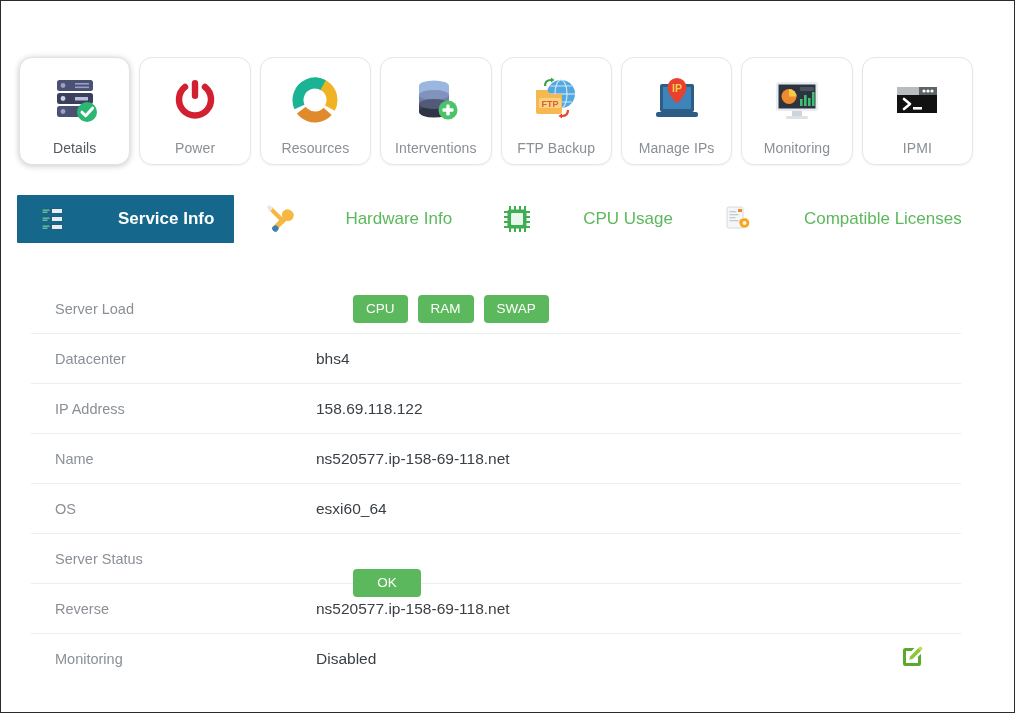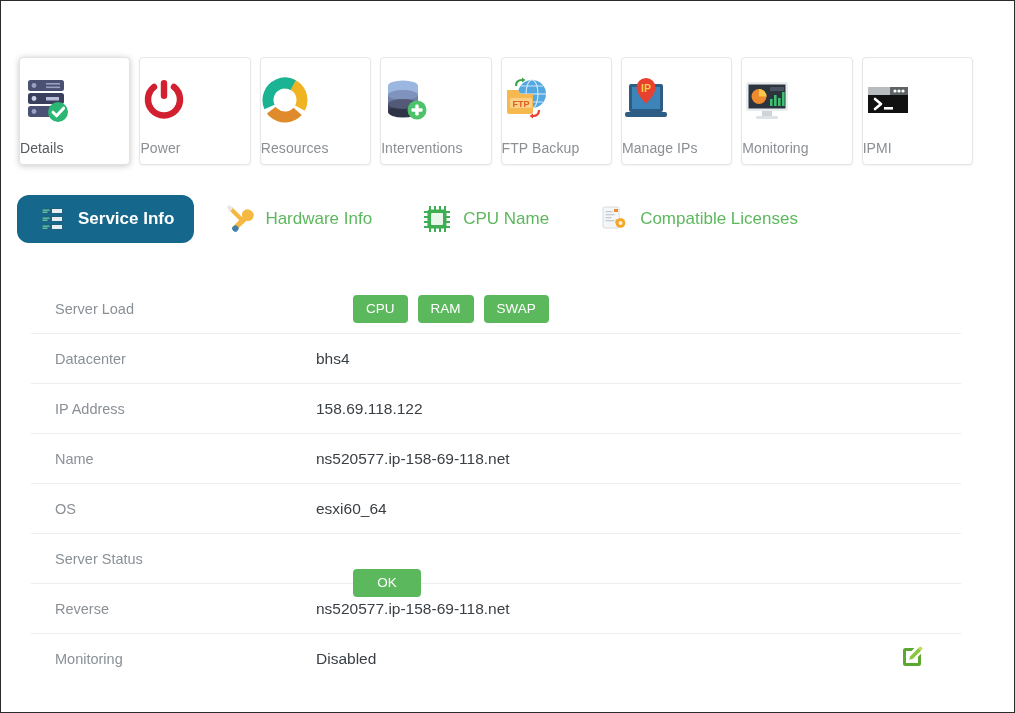--- a/index.html
+++ b/index.html
@@ -23,24 +23,24 @@
     position: absolute;
     left: 18px; top: 56px;
     width: 954px; height: 108px;
     display: flex;
     gap: 9px;
   }
   .icon-tab {
     flex: 1 1 0;
     background: #ffffff;
     border: 1px solid #e6e6e6;
-    border-radius: 4px;
+    border-radius: 13px;
     display: flex;
     flex-direction: column;
-    align-items: flex-start;
+    align-items: center;
     justify-content: flex-start;
     padding-top: 14px;
     cursor: pointer;
     box-shadow: 0 1px 2px rgba(0,0,0,0.05);
   }
   .icon-tab.active {
     box-shadow: 0 1px 6px rgba(0,0,0,0.22);
     border-color: #e2e2e2;
   }
   .icon-tab .glyph {
@@ -65,22 +65,23 @@
     height: 48px;
     display: flex;
     align-items: center;
   }
   .sub-tab {
     display: flex;
     align-items: center;
     height: 48px;
     padding: 0 20px;
     cursor: pointer;
-    border-radius: 12px;
+    border-radius: 1px;
     margin-right: 10px;
+    gap: 40px;
   }
   .sub-tab .sglyph {
     width: 30px; height: 30px;
     display: flex; align-items: center; justify-content: center;
     margin-right: 11px;
   }
   .sub-tab .sub-label {
     font-size: 17px;
     color: #5cb85c;
     white-space: nowrap;
@@ -327,21 +328,21 @@
               <rect x="0" y="20" width="4" height="2"></rect>
             <rect x="22" y="5" width="4" height="2"></rect>
               <rect x="22" y="10" width="4" height="2"></rect>
             <rect x="22" y="15" width="4" height="2"></rect>
               <rect x="22" y="20" width="4" height="2"></rect>
           </g>
           <rect x="3.5" y="3.5" width="19" height="19" rx="2" fill="#3fae52"></rect>
           <rect x="7" y="7" width="12" height="12" rx="1" fill="#e9f6ea"></rect>
         </svg>
       </span>
-      <span class="sub-label">CPU Name</span>
+      <span class="sub-label">CPU Usage</span>
     </div>
 
     <div class="sub-tab">
       <span class="sglyph">
         <svg width="28" height="28" viewBox="0 0 28 28">
           <rect x="3" y="2" width="16" height="21" rx="1.5" fill="#f4f6f8" stroke="#d6dade" stroke-width="1"></rect>
           <rect x="5.5" y="6" width="7" height="1.3" fill="#c4cad0"></rect>
           <rect x="5.5" y="9" width="9" height="1.3" fill="#c4cad0"></rect>
           <rect x="5.5" y="12" width="6" height="1.3" fill="#c4cad0"></rect>
           <rect x="5.5" y="15" width="9" height="1.3" fill="#c4cad0"></rect>

